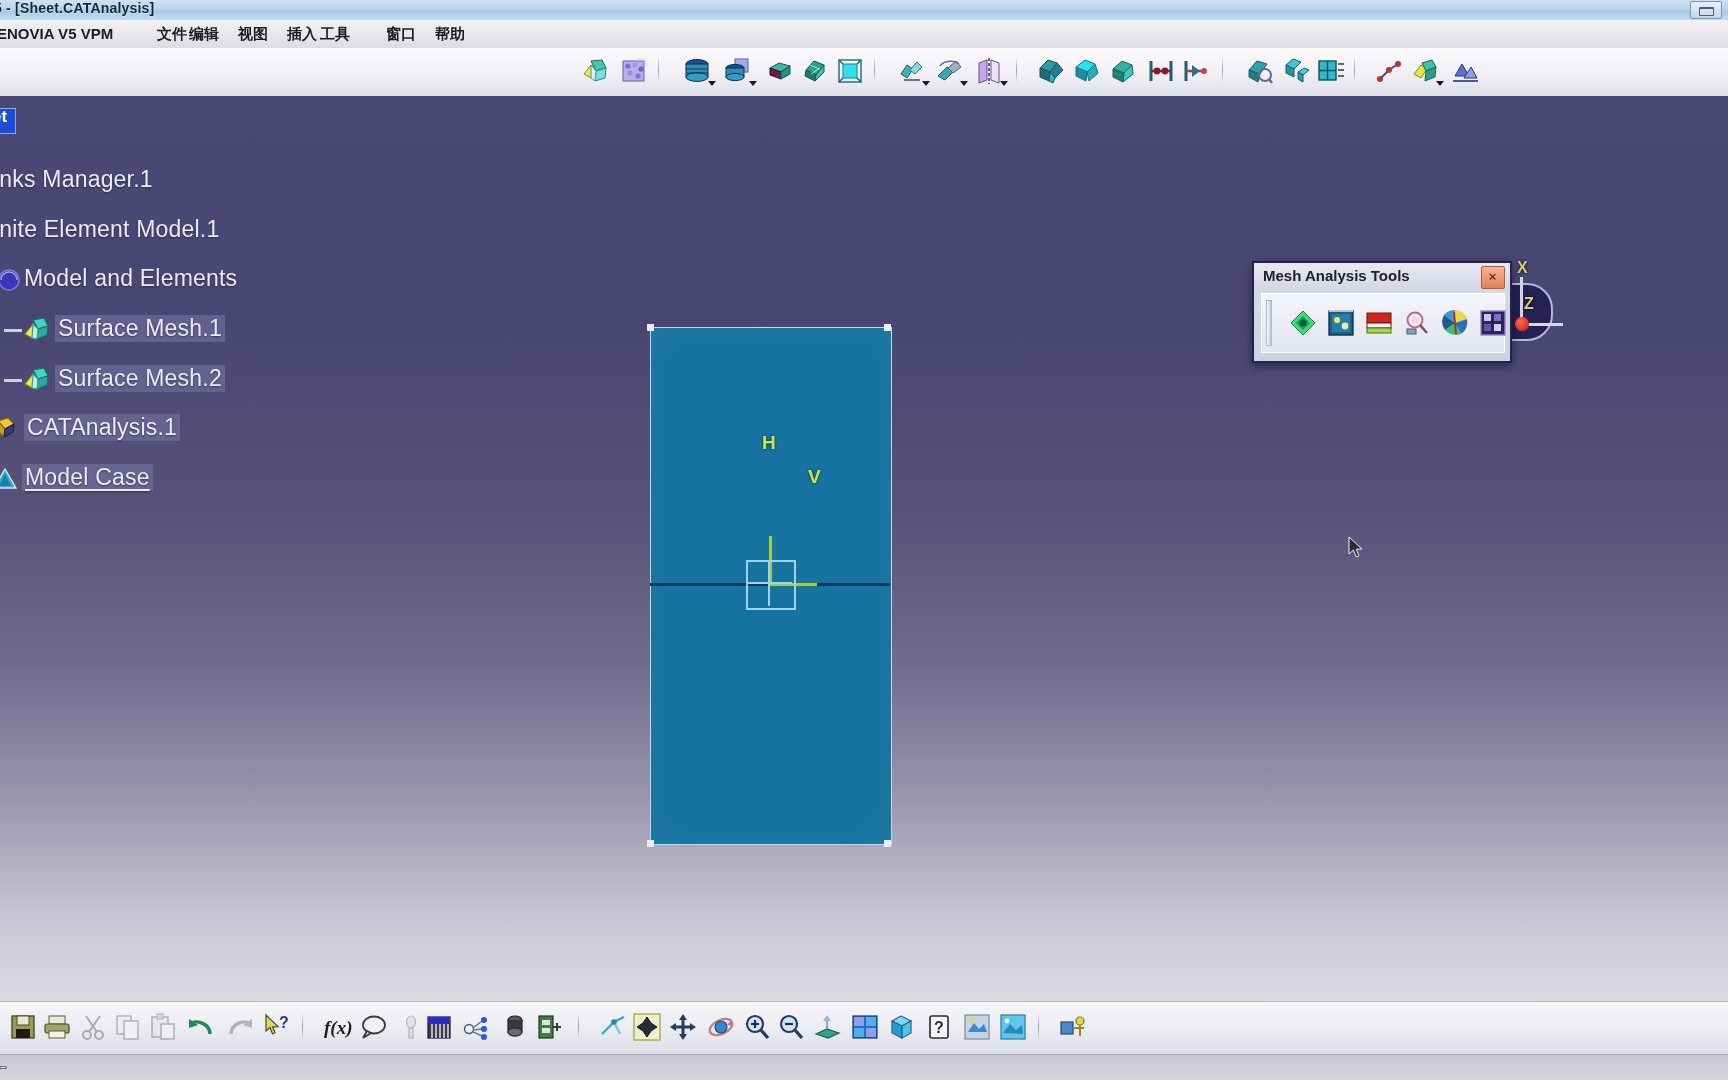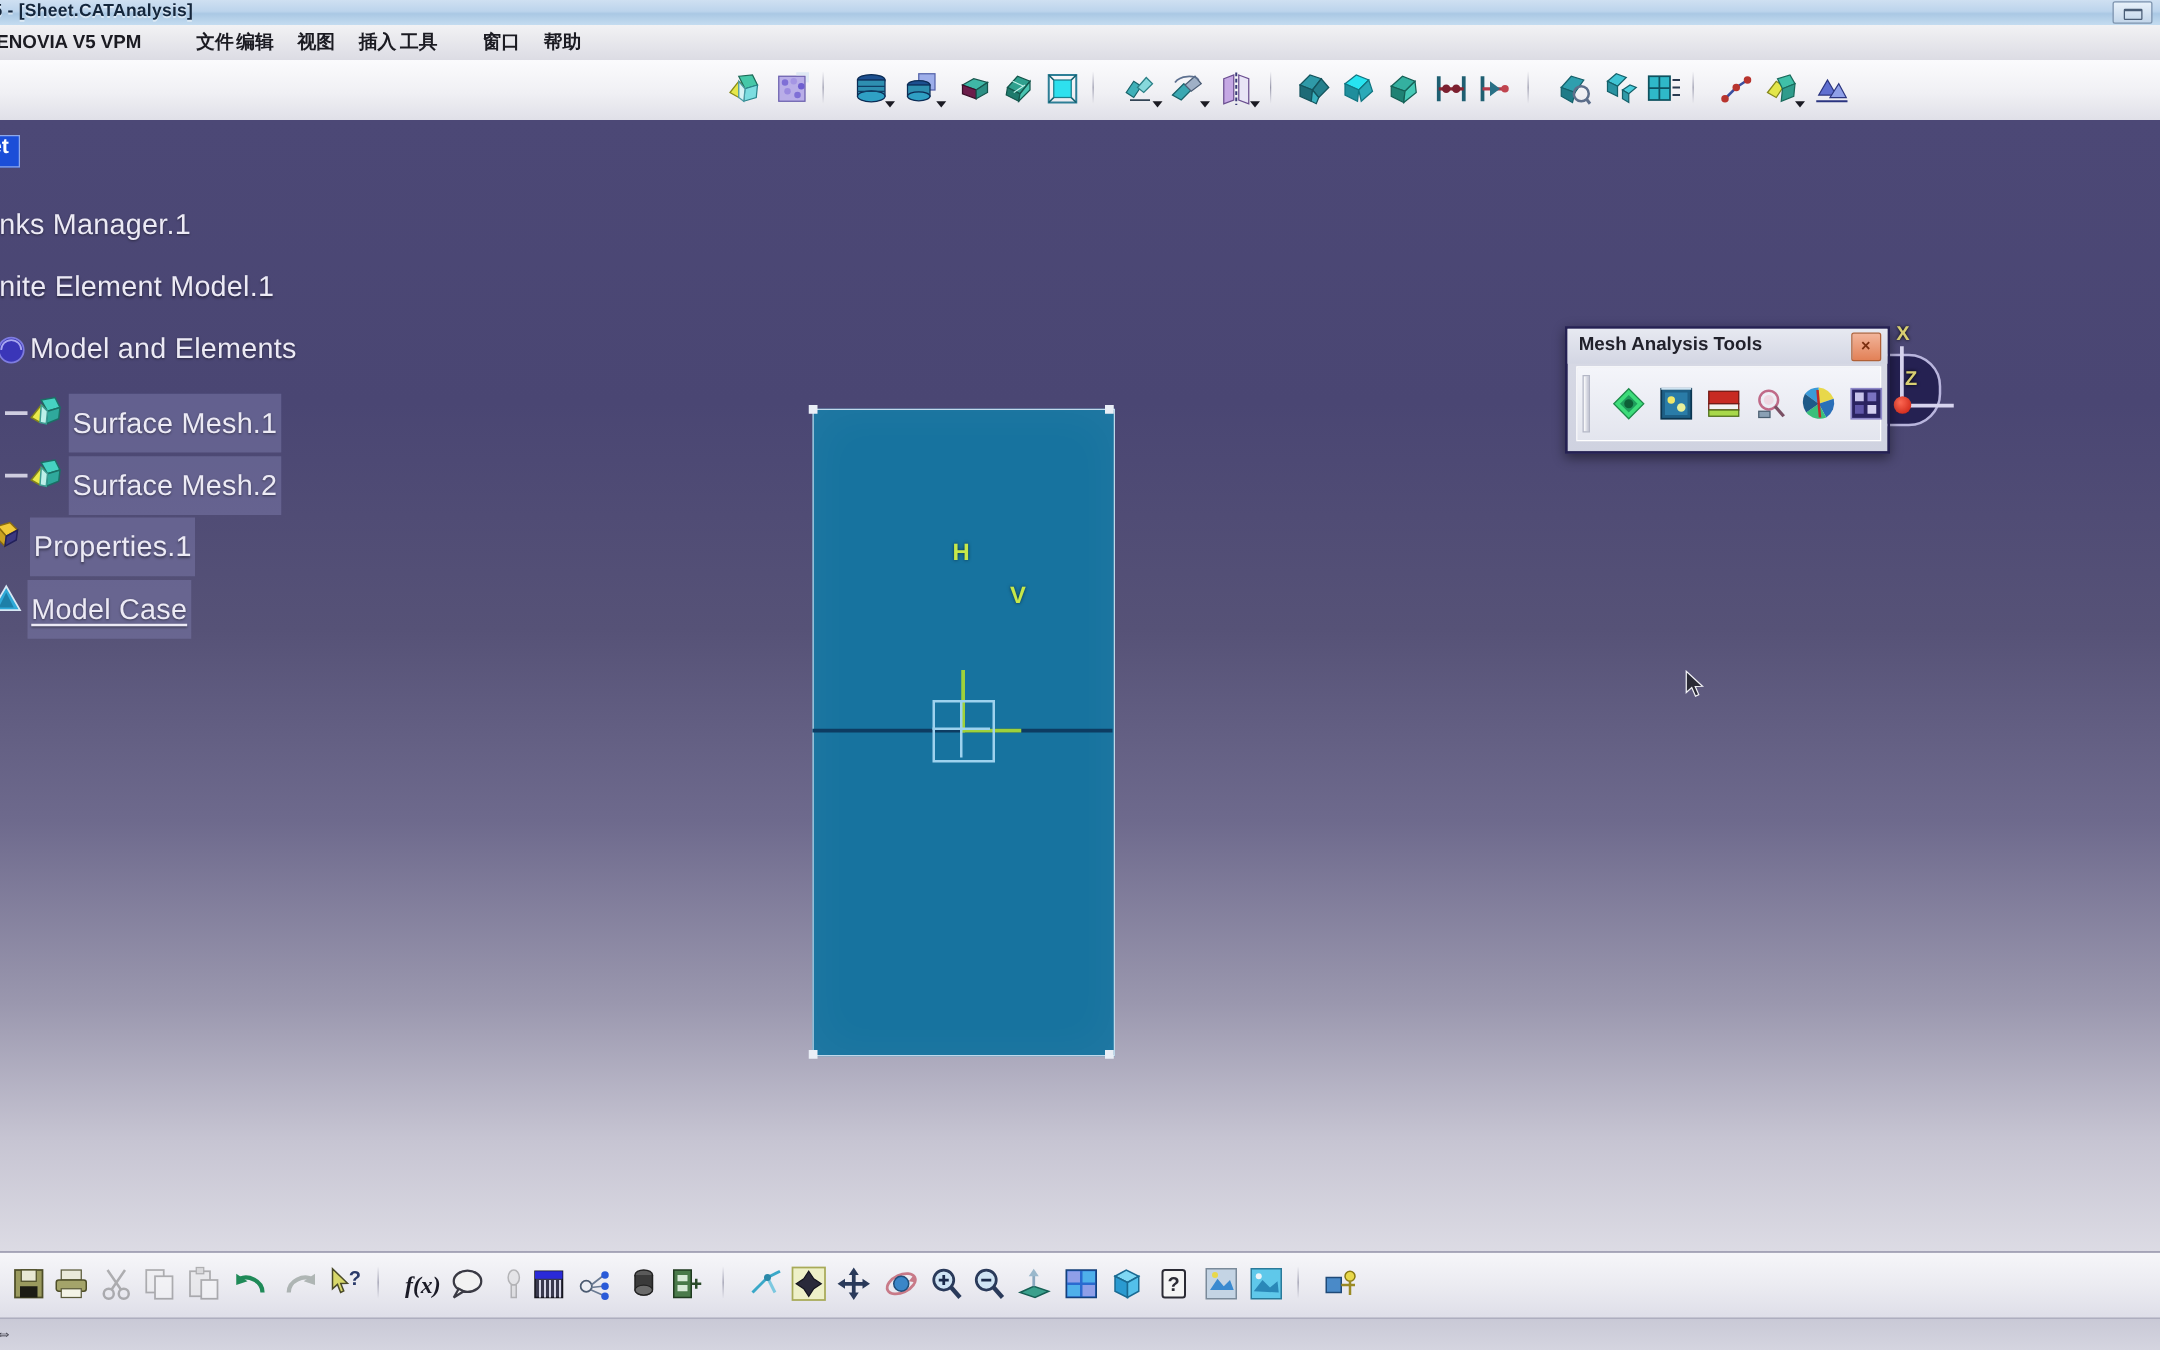--- a/index.html
+++ b/index.html
@@ -66,21 +66,21 @@
     overflow:hidden;
   }
   
   #tree{position:absolute;left:0;top:0;width:330px;height:470px;}
   .tree-row{position:absolute;height:34px;white-space:nowrap;}
   .tree-label{
     position:absolute;top:2px;font-size:23px;color:#eceaf5;
     white-space:nowrap;letter-spacing:.2px;
     text-shadow:0 1px 2px rgba(0,0,0,.45);
   }
-  .tree-label.sel{background:rgba(120,118,165,.55);padding:10px 3px;}
+  .tree-label.sel{background:rgba(120,118,165,.55);padding:0 3px;}
   .tree-label.ul{text-decoration:underline;text-underline-offset:4px;}
   .tree-dash{position:absolute;width:18px;height:3px;background:#cfcde0;}
   #root-chip{
     position:absolute;left:-10px;top:12px;width:24px;height:24px;
     background:#1b4ed8;border:1px solid #8ea8ea;
   }
   #root-chip span{
     position:absolute;left:1px;top:-2px;color:#fff;font-size:17px;font-weight:bold;
   }
   .ti{position:absolute;width:26px;height:26px;}
@@ -435,21 +435,21 @@
     </div>
 
     <div class="tree-row" style="left:0;top:316px">
       <span class="ti" style="left:-6px;top:3px">
         <svg width="26" height="26" viewBox="0 0 26 26">
           <path d="M4 6 L14 3 L20 9 L11 14 Z" fill="#f0c93a" stroke="#8a6c10" stroke-width="1.2"></path>
           <path d="M4 6 L11 14 L10 22 L3 15 Z" fill="#caa222" stroke="#8a6c10" stroke-width="1.2"></path>
           <path d="M11 14 L20 9 L19 17 L10 22 Z" fill="#3c3880" stroke="#22205a" stroke-width="1.2"></path>
         </svg>
       </span>
-      <div class="tree-label sel" style="left:24px">Properties.1</div>
+      <div class="tree-label sel" style="left:24px">CATAnalysis.1</div>
     </div>
 
     <div class="tree-row" style="left:0;top:366px">
       <span class="ti" style="left:-8px;top:3px">
         <svg width="28" height="28" viewBox="0 0 28 28">
           <path d="M13 4 L24 23 L2 23 Z" fill="#2fa9d8" stroke="#d7e8f4" stroke-width="1.4"></path>
           <path d="M13 9 L19 21 L7 21 Z" fill="#1d7fa8"></path>
         </svg>
       </span>
       <div class="tree-label sel ul" style="left:22px">Model Case</div>

